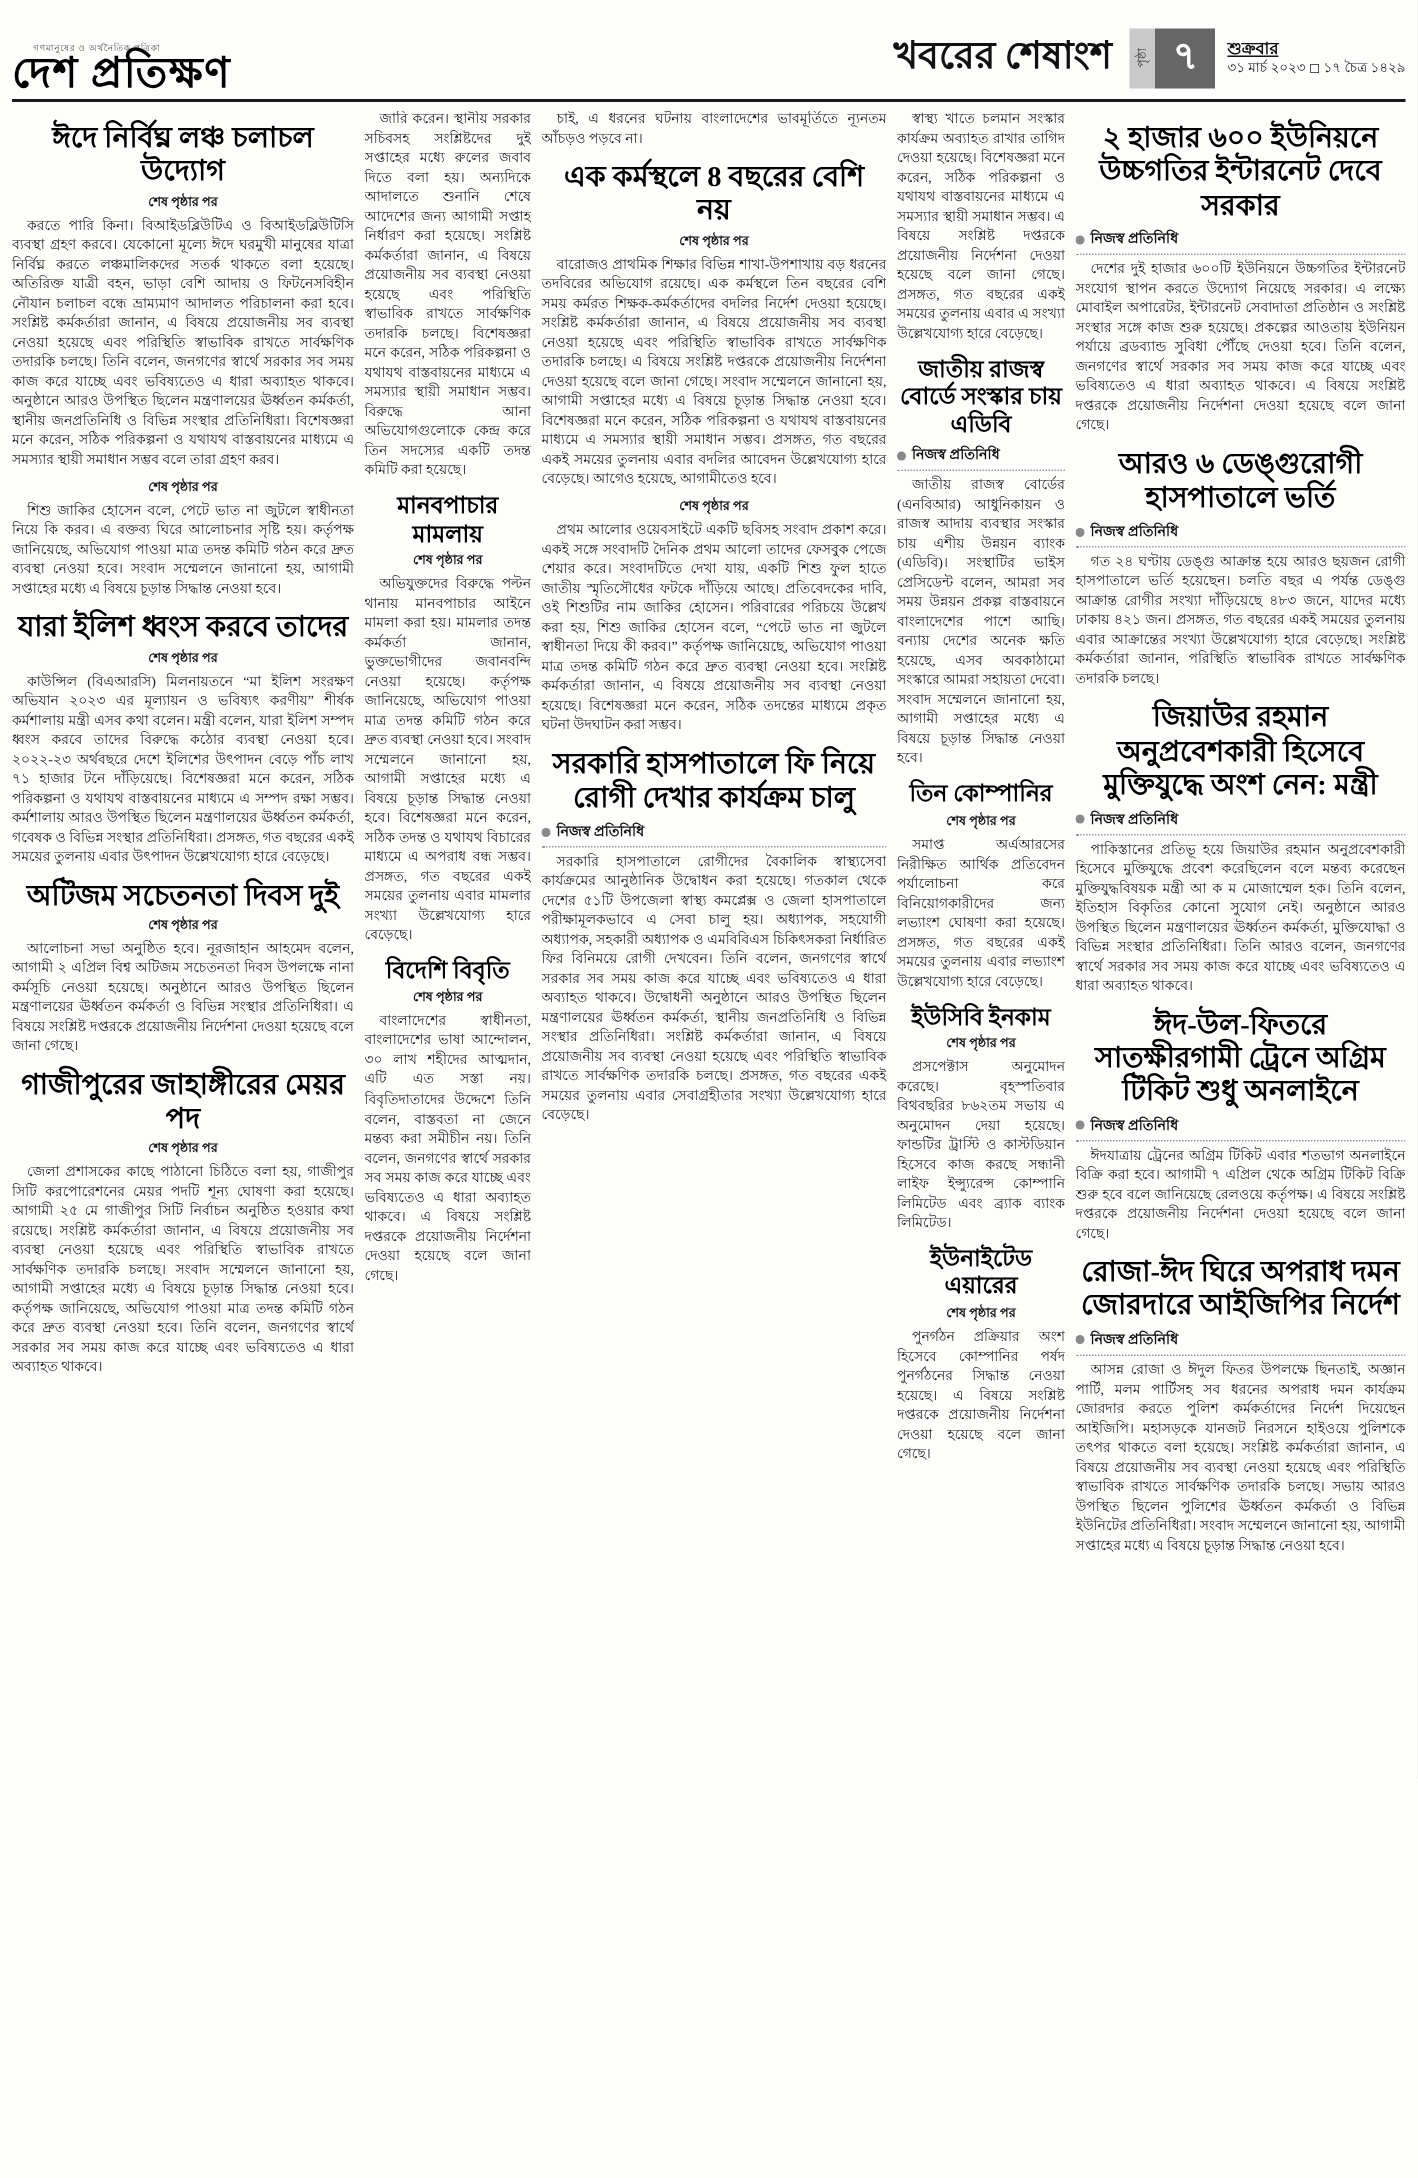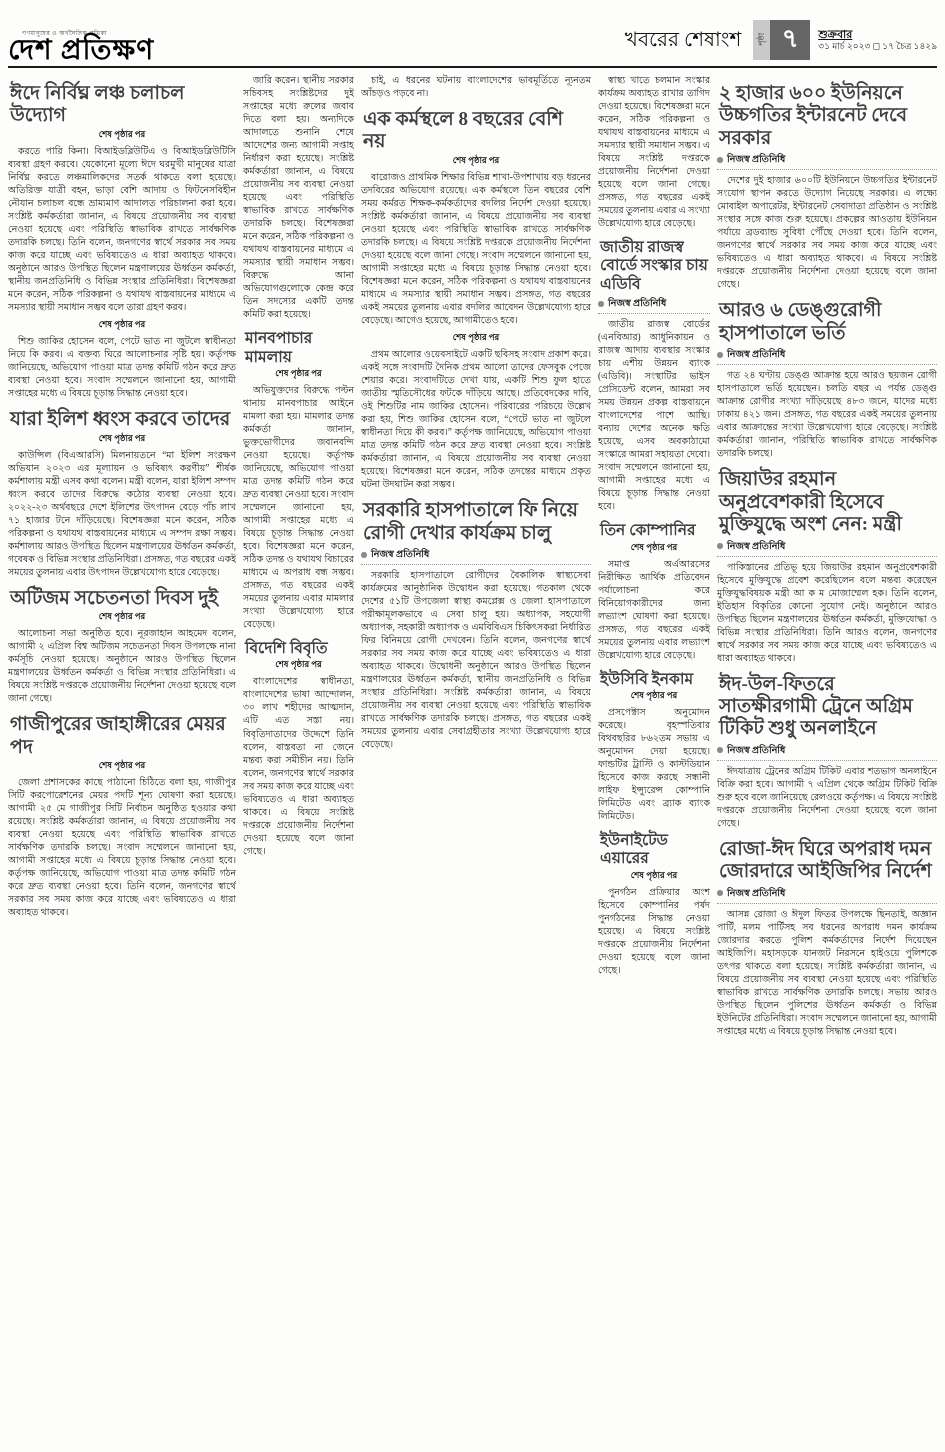--- a/index.html
+++ b/index.html
@@ -14,36 +14,36 @@
     box-sizing:border-box;
     padding:6px 8px 4px 8px;
   }
   
   .header{display:flex;align-items:flex-end;justify-content:space-between;height:58px;}
   .masthead{display:flex;flex-direction:column;line-height:1;}
   .tagline{font-size:6px;color:#555;margin-left:14px;letter-spacing:.5px;}
   .paper-name{font-size:28px;font-weight:bold;letter-spacing:1px;color:#000000;
     font-family:"Liberation Serif",serif;text-align:center;}
   .header-right{display:flex;align-items:center;gap:8px;padding-bottom:4px;}
-  .section-title{font-size:20px;font-weight:normal;margin-right:4px;}
+  .section-title{font-size:25px;font-weight:bold;margin-right:4px;}
   .pagebox{display:flex;align-items:stretch;height:40px;}
   .page-label{writing-mode:vertical-rl;transform:rotate(180deg);
     background:#c9c9c9;color:#333;font-size:8px;display:flex;align-items:center;
     justify-content:center;padding:0 2px;}
   .page-num{background:#666;color:#fff;font-size:26px;font-weight:bold;
     width:40px;display:flex;align-items:center;justify-content:center;}
   .datebox{display:flex;flex-direction:column;justify-content:center;line-height:1.3;}
   .day{font-size:11px;font-weight:bold;text-decoration:underline;}
   .date{font-size:9px;color:#222;}
   .header-rule{border:0;border-top:2px solid #1a1a1a;margin:2px 0 6px 0;}
   
   .columns{display:flex;gap:7px;height:1372px;overflow:hidden;}
   .col{overflow:hidden;flex:0 0 auto;}
-  .hl{font-weight:bold;text-align:left;font-size:19px;line-height:1.18;
-    margin:8px 2px 1px 2px;color:#404040;}
+  .hl{font-weight:bold;text-align:center;font-size:19px;line-height:1.18;
+    margin:8px 2px 1px 2px;color:#000000;}
   .hl-sm{font-size:15.5px;}
   .cont-label{text-align:center;font-size:8.5px;font-weight:bold;margin:1px 0 3px 0;}
   .byline{font-size:9.5px;font-weight:bold;margin:3px 0 1px 0;display:flex;align-items:center;gap:4px;}
   .byline .dot{width:6px;height:6px;border-radius:50%;background:#8a8a8a;display:inline-block;}
   .dotrule{border:0;border-top:1px dotted #9a9a9a;margin:2px 0 4px 0;}
   .body{font-size:9.3px;line-height:1.4;text-align:justify;margin:0 0 4px 0;
     color:#1c1c1c;text-justify:inter-word;}
   .body::first-letter{padding-left:10px;}
 </style>
 </head>

